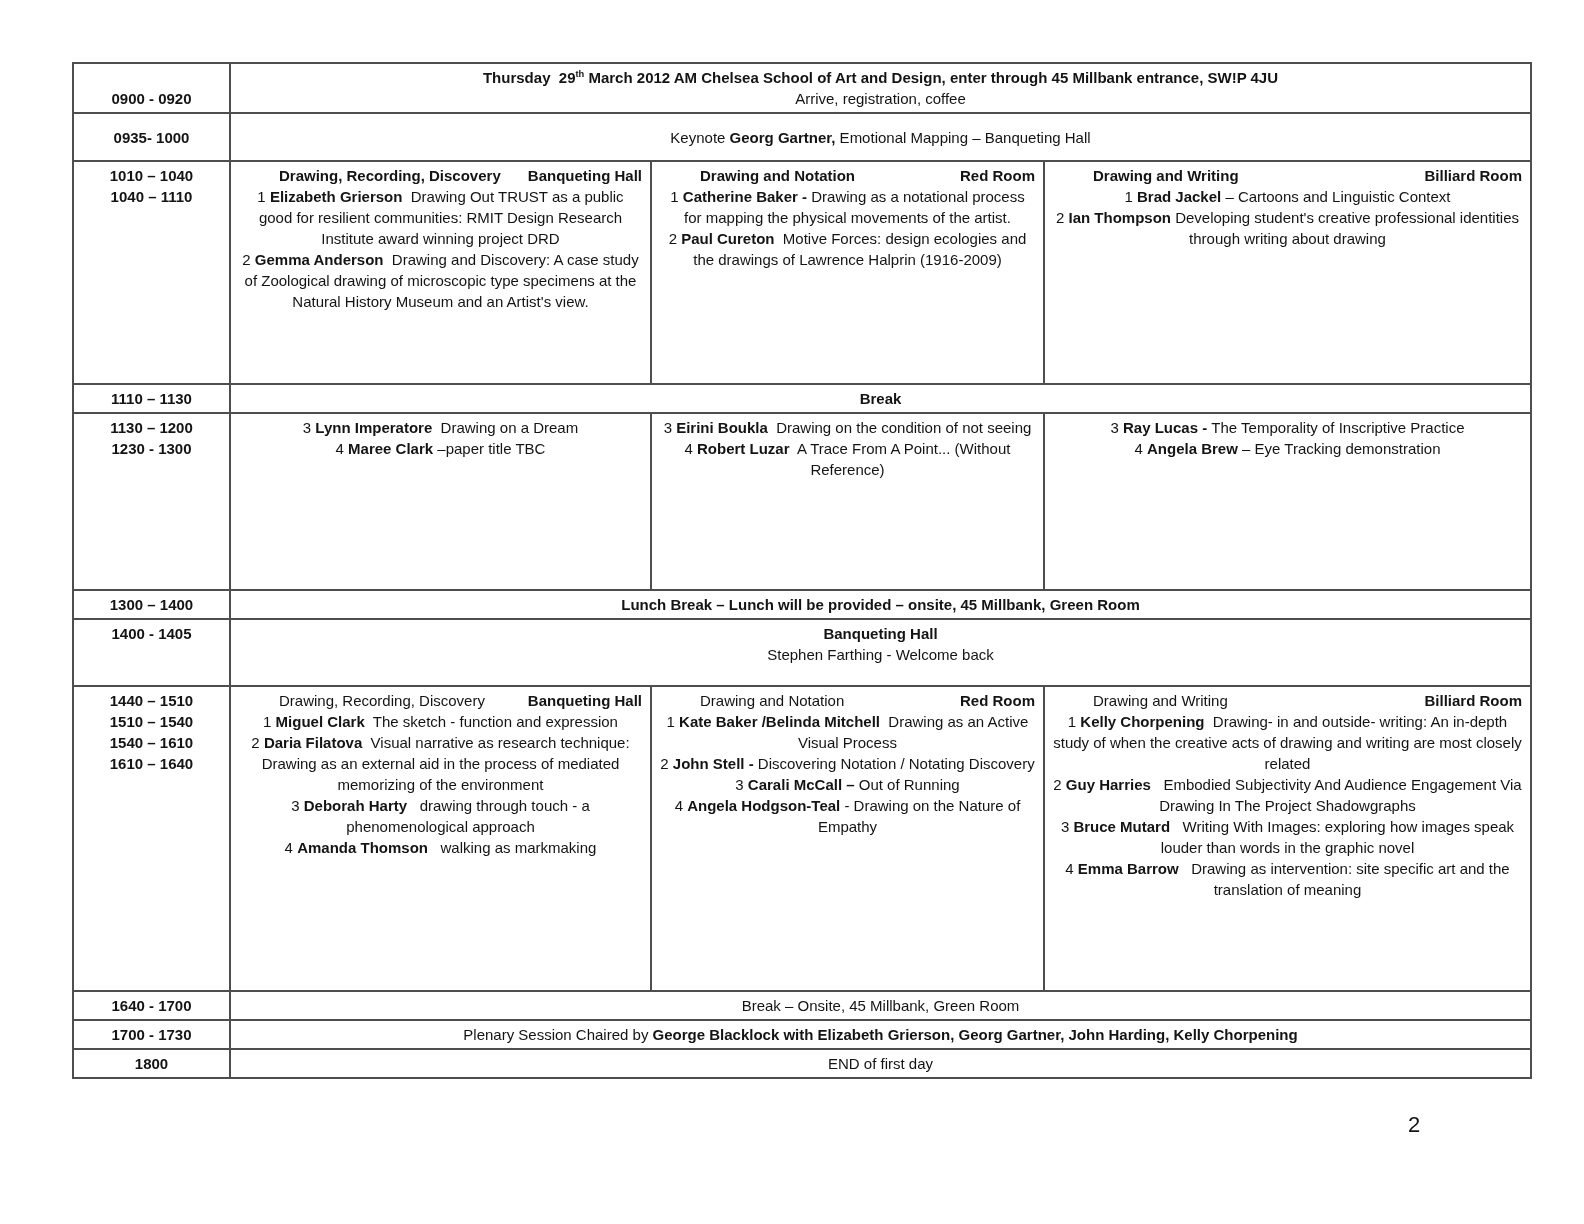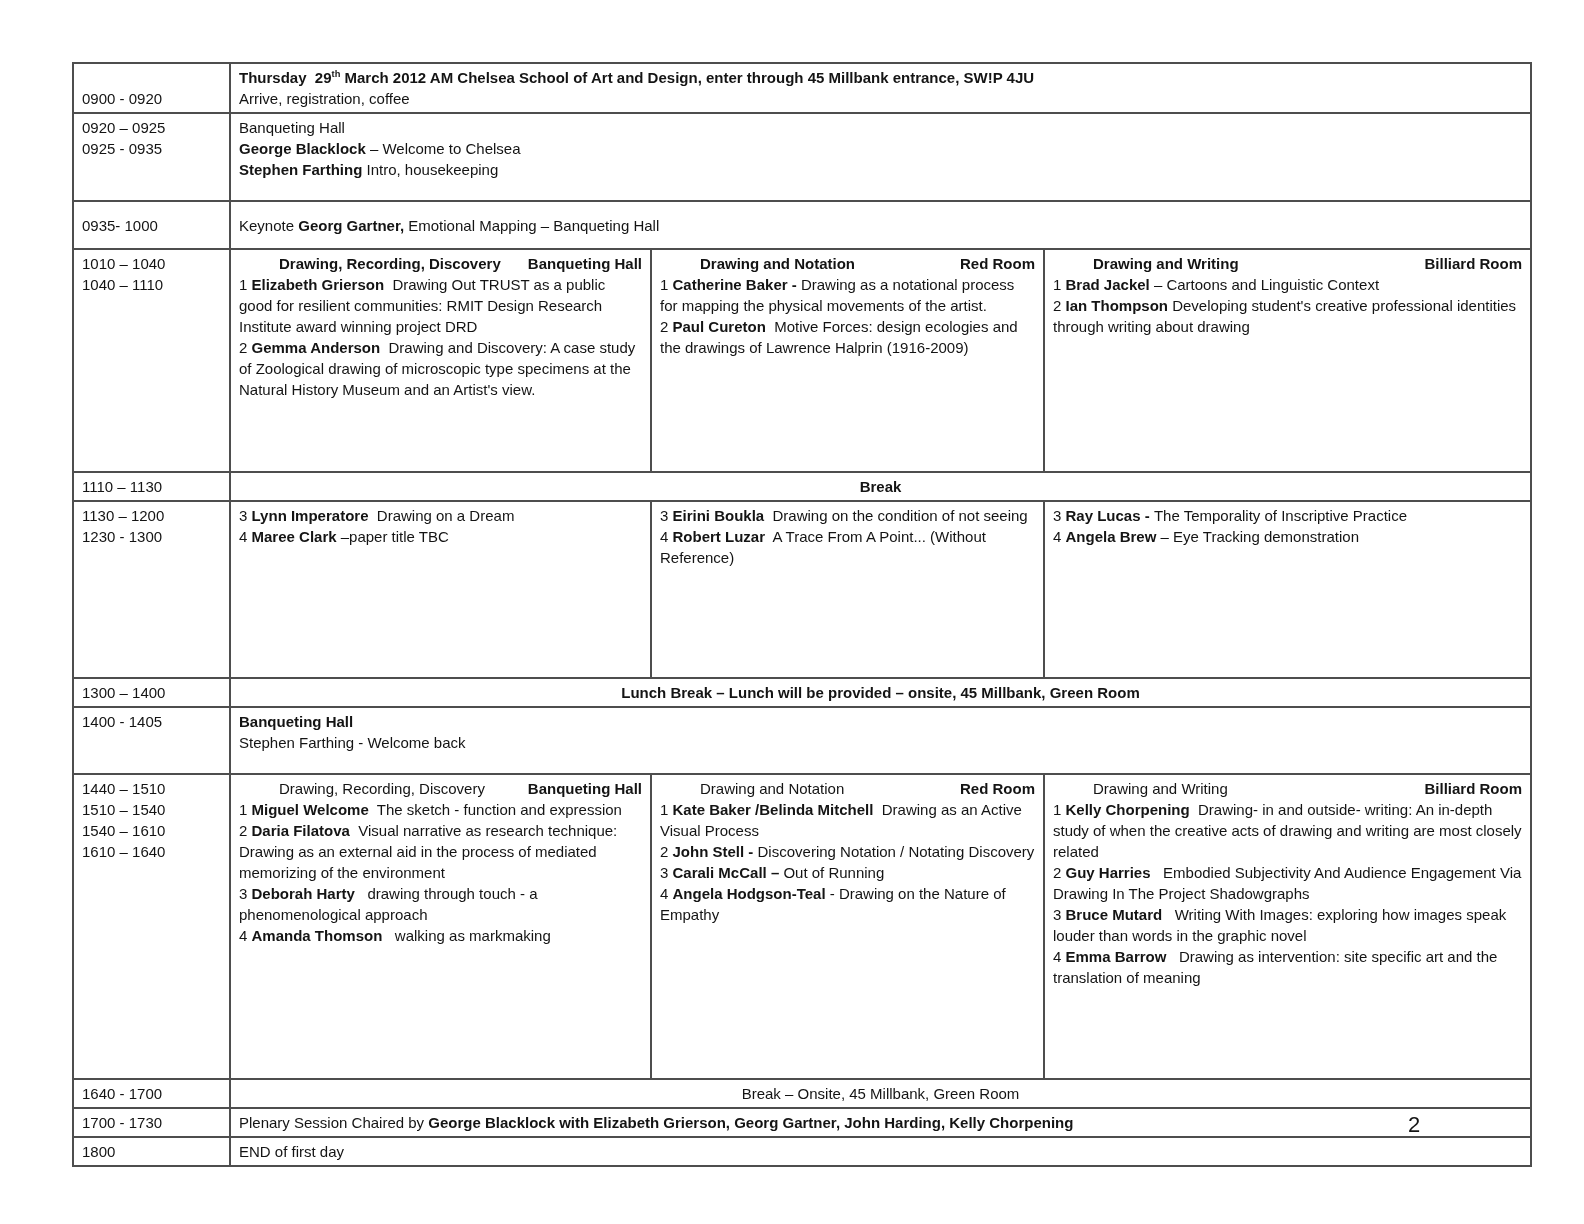--- a/index.html
+++ b/index.html
@@ -3,22 +3,22 @@
 <meta charset="utf-8">
 <style>
   html,body{margin:0;padding:0;background:#ffffff;}
   body{width:1584px;height:1224px;font-family:"Liberation Sans",sans-serif;color:#141414;}
   .sheet{position:relative;width:1584px;height:1224px;overflow:hidden;}
   table.sched{
     position:absolute;left:72px;top:62px;width:1458px;
     border-collapse:collapse;table-layout:fixed;
     font-size:15px;line-height:21px;
   }
-  td{border:2px solid #4e4e4e;vertical-align:top;padding:3px 8px;}
-  td.time{font-weight:normal;}
+  td{border:2px solid #4e4e4e;vertical-align:top;padding:3px 8px;text-align:center;}
+  td.time{font-weight:bold;}
   td.vmid{vertical-align:middle;}
   td.vbot{vertical-align:bottom;}
   td.center{text-align:center;}
   p.para{margin:0;white-space:pre-wrap;}
   .b{font-weight:bold;}
   .hdr{display:flex;justify-content:space-between;margin-left:40px;}
   .mt22{margin-top:22px;}
   .mt44{margin-top:44px;}
   .mt50{margin-top:50px;}
   .mt64{margin-top:64px;}
@@ -43,31 +43,20 @@
         <tr style="height:48px">
       <td class="time vbot">
         <p class="para">0900 - 0920</p>
       </td>
       <td colspan="3">
         <p class="para"><span class="b">Thursday  29</span><sup class="b">th</sup><span class="b"> March 2012 AM Chelsea School of Art and Design, enter through 45 Millbank entrance, SW!P 4JU</span></p>
         <p class="para">Arrive, registration, coffee</p>
       </td>
     </tr>
 
-    <tr style="height:88px">
-      <td class="time">
-        <p class="para mt22">0920 – 0925</p>
-        <p class="para">0925 - 0935</p>
-      </td>
-      <td colspan="3">
-        <p class="para">Banqueting Hall</p>
-        <p class="para"><span class="b">George Blacklock</span><span> – Welcome to Chelsea</span></p>
-        <p class="para"><span class="b">Stephen Farthing</span><span> Intro, housekeeping</span></p>
-      </td>
-    </tr>
 
     <tr style="height:48px">
       <td class="time vmid">
         <p class="para">0935- 1000</p>
       </td>
       <td colspan="3" class="vmid">
         <p class="para"><span>Keynote </span><span class="b">Georg Gartner,</span><span> Emotional Mapping – Banqueting Hall</span></p>
       </td>
     </tr>
 
@@ -155,21 +144,21 @@
         <p class="para mt50">1440 – 1510</p>
         <p class="para mt44">1510 – 1540</p>
         <p class="para mt64">1540 – 1610</p>
         <p class="para mt44">1610 – 1640</p>
       </td>
       <td>
         <div class="hdr">
           <span><span>Drawing, Recording, Discovery</span></span>
           <span><span class="b">Banqueting Hall</span></span>
         </div>
-        <p class="para mt22"><span>1 </span><span class="b">Miguel Welcome</span><span>  The sketch - function and expression</span></p>
+        <p class="para mt22"><span>1 </span><span class="b">Miguel Clark</span><span>  The sketch - function and expression</span></p>
         <p class="para mt44"><span>2 </span><span class="b">Daria Filatova</span><span>  Visual narrative as research technique: Drawing as an external aid in the process of mediated memorizing of the environment</span></p>
         <p class="para mt22"><span>3 </span><span class="b">Deborah Harty</span><span>   drawing through touch - a phenomenological approach</span></p>
         <p class="para mt22"><span>4 </span><span class="b">Amanda Thomson</span><span>   walking as markmaking</span></p>
       </td>
       <td>
         <div class="hdr">
           <span><span>Drawing and Notation</span></span>
           <span><span class="b">Red Room</span></span>
         </div>
         <p class="para mt22"><span>1 </span><span class="b">Kate Baker /Belinda Mitchell</span><span>  Drawing as an Active Visual Process</span></p>

